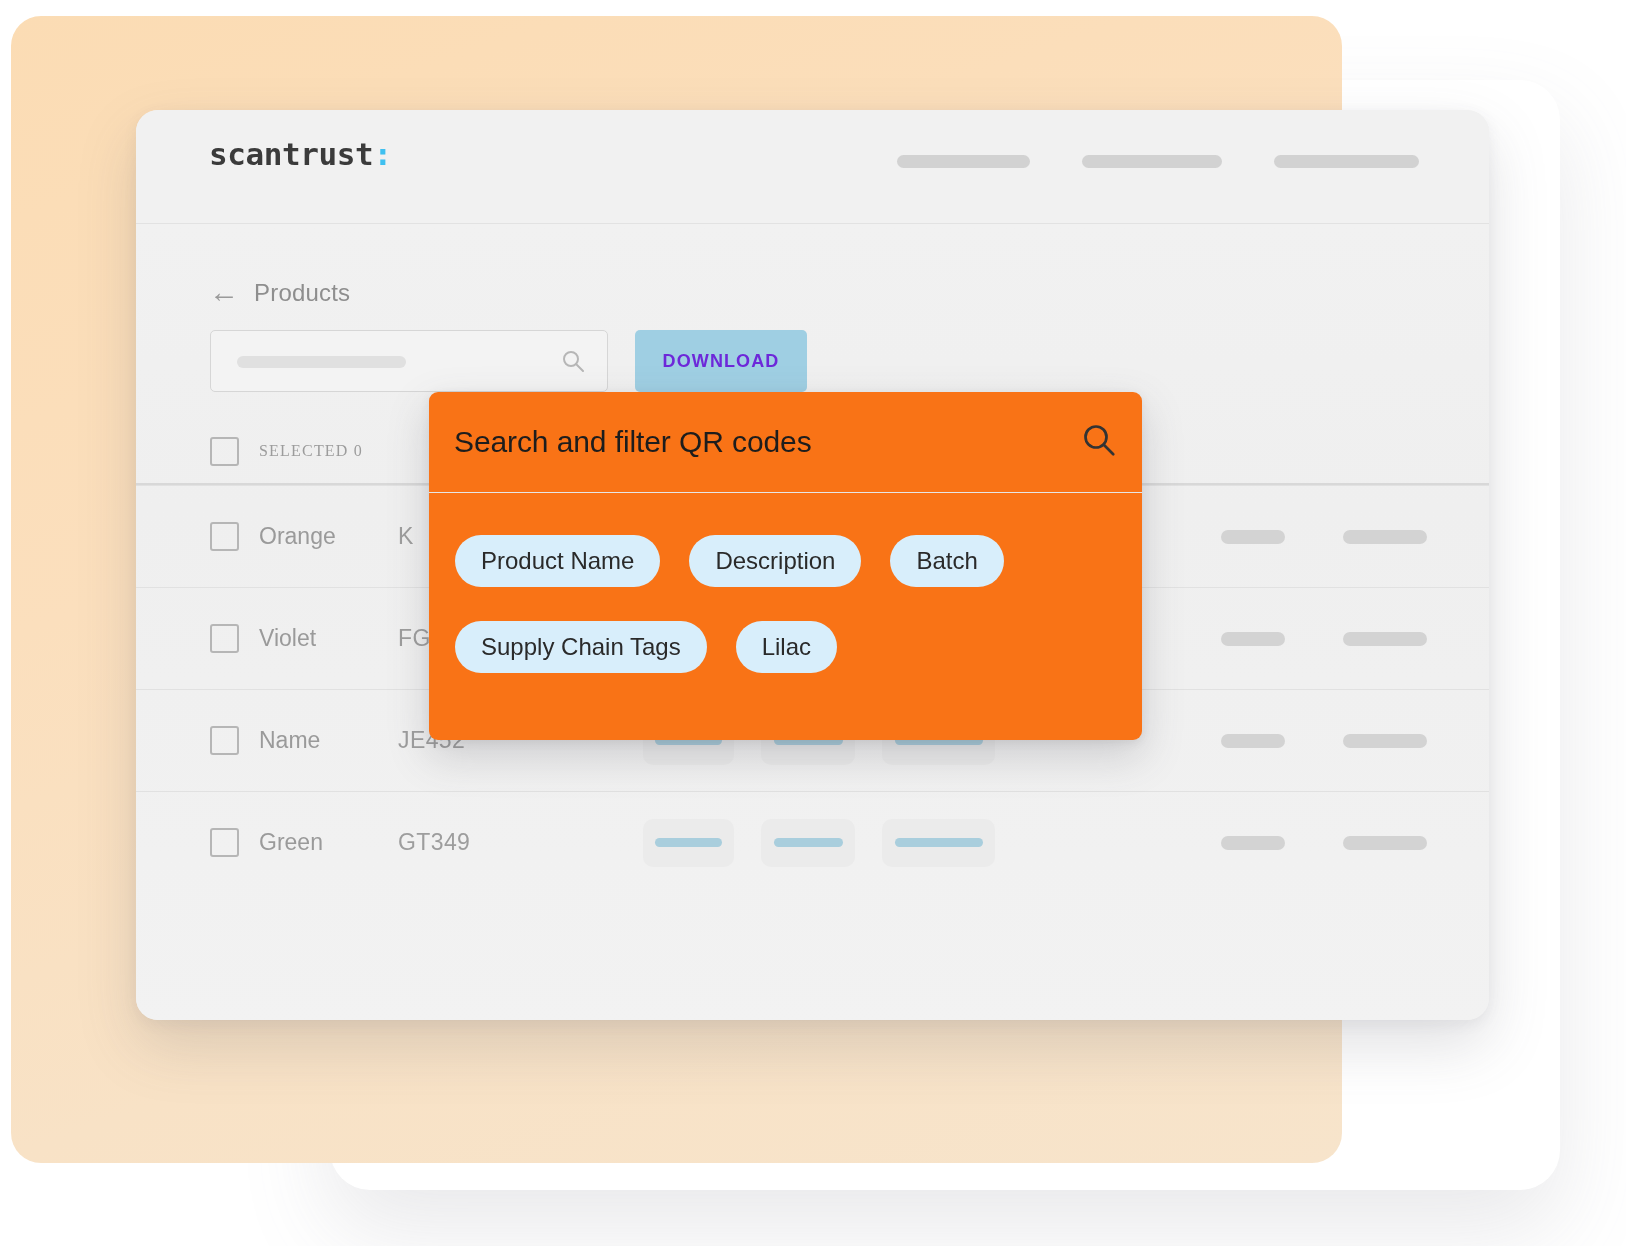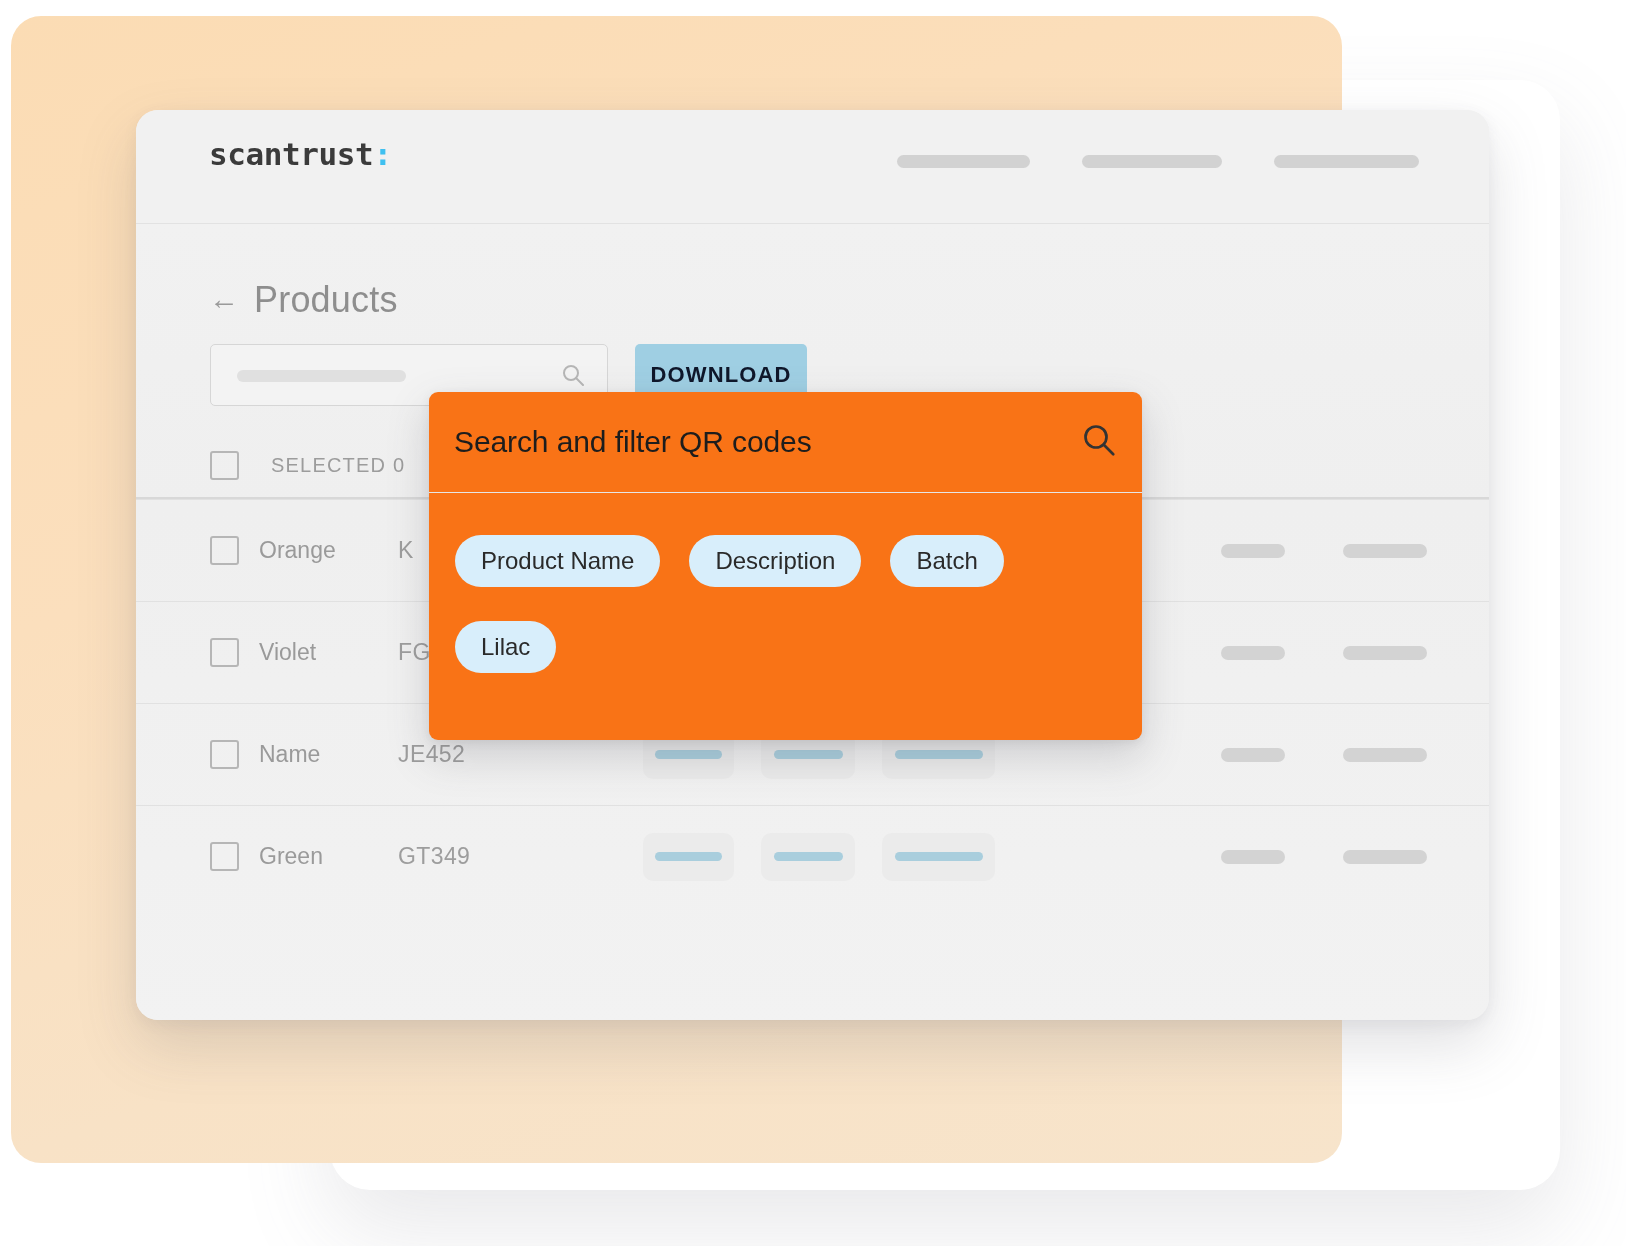--- a/index.html
+++ b/index.html
@@ -104,21 +104,21 @@
   .back-arrow {
     width: 28px;
     height: 28px;
     display: inline-block;
     color: #9a9a9a;
     line-height: 26px;
     font-size: 30px;
     text-align: center;
   }
   .page-title {
-    font-size: 36px;
+    font-size: 24px;
     color: #8e8e8e;
     letter-spacing: 0.2px;
   }
 
   
   .toolbar {
     display: flex;
     align-items: center;
     gap: 27px;
     padding: 23px 0 0 74px;
@@ -147,22 +147,22 @@
     width: 24px;
     height: 24px;
     opacity: 0.45;
   }
   .btn-download {
     width: 172px;
     height: 62px;
     border: none;
     border-radius: 5px;
     background: #9fcfe3;
-    color: #0f172a;
-    font-size: 22px;
+    color: #6d28d9;
+    font-size: 18px;
     font-weight: 700;
     letter-spacing: 1.1px;
     font-family: "Liberation Sans", sans-serif;
     cursor: pointer;
   }
 
   
   .table {
     margin: 27px 0 0 0;
     padding: 0 0 0 0;
@@ -182,24 +182,25 @@
   }
   .cbox {
     width: 29px;
     height: 29px;
     border: 2px solid #b6b6b6;
     border-radius: 3px;
     background: transparent;
     flex: 0 0 auto;
   }
   .sel-label {
-    margin-left: 32px;
-    font-size: 20px;
+    margin-left: 20px;
+    font-size: 16px;
     letter-spacing: 1.2px;
     color: #9c9c9c;
+    font-family: Liberation Serif, serif;
   }
   .c-name {
     width: 139px;
     margin-left: 20px;
     font-size: 23px;
     color: #9a9a9a;
   }
   .c-code {
     width: 245px;
     font-size: 23px;
@@ -432,15 +433,16 @@
     <div class="modal-title">Search and filter QR codes</div>
     <svg class="modal-search-icon" viewBox="0 0 24 24">
       <circle cx="10" cy="10" r="7" fill="none" stroke="#333" stroke-width="1.8"></circle>
       <line x1="15.2" y1="15.2" x2="21.5" y2="21.5" stroke="#333" stroke-width="1.8" stroke-linecap="round"></line>
     </svg>
   </div>
   <div class="chips">
     <button class="chip">Product Name</button>
     <button class="chip">Description</button>
     <button class="chip">Batch</button>
+    <button class="chip">Supply Chain Tags</button>
     <button class="chip">Lilac</button>
   </div>
 </div>
 
 </body></html>

